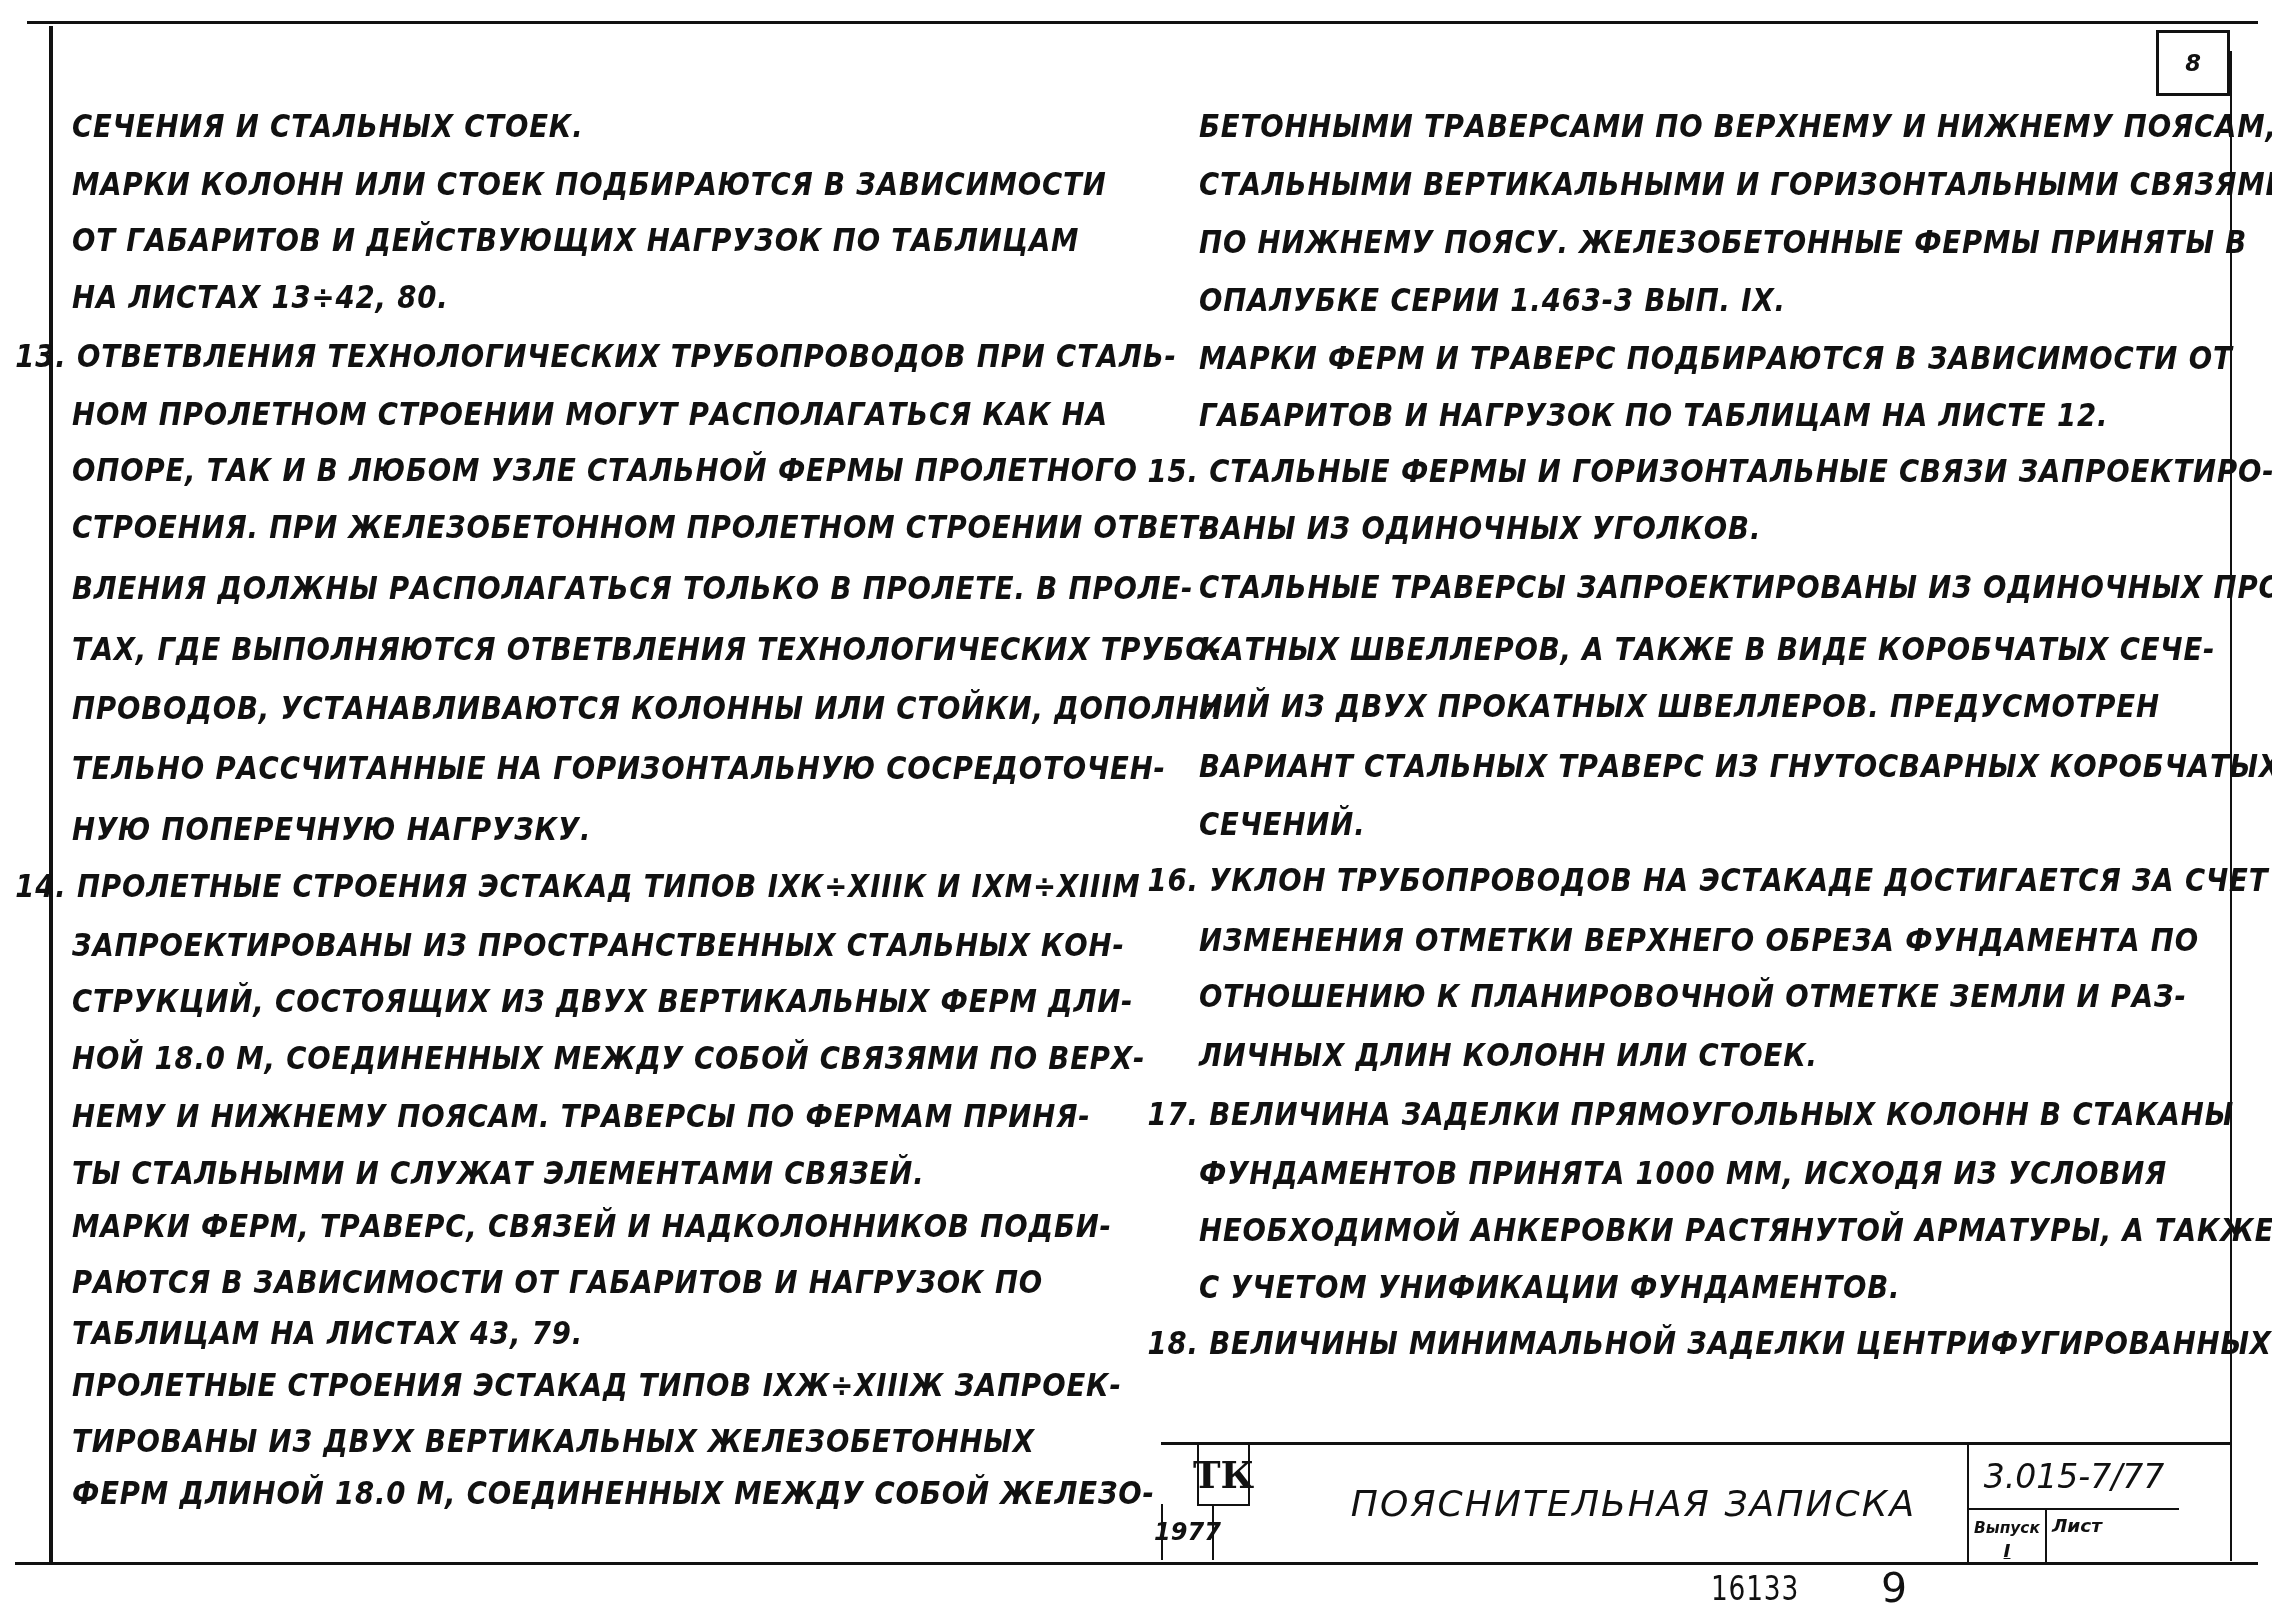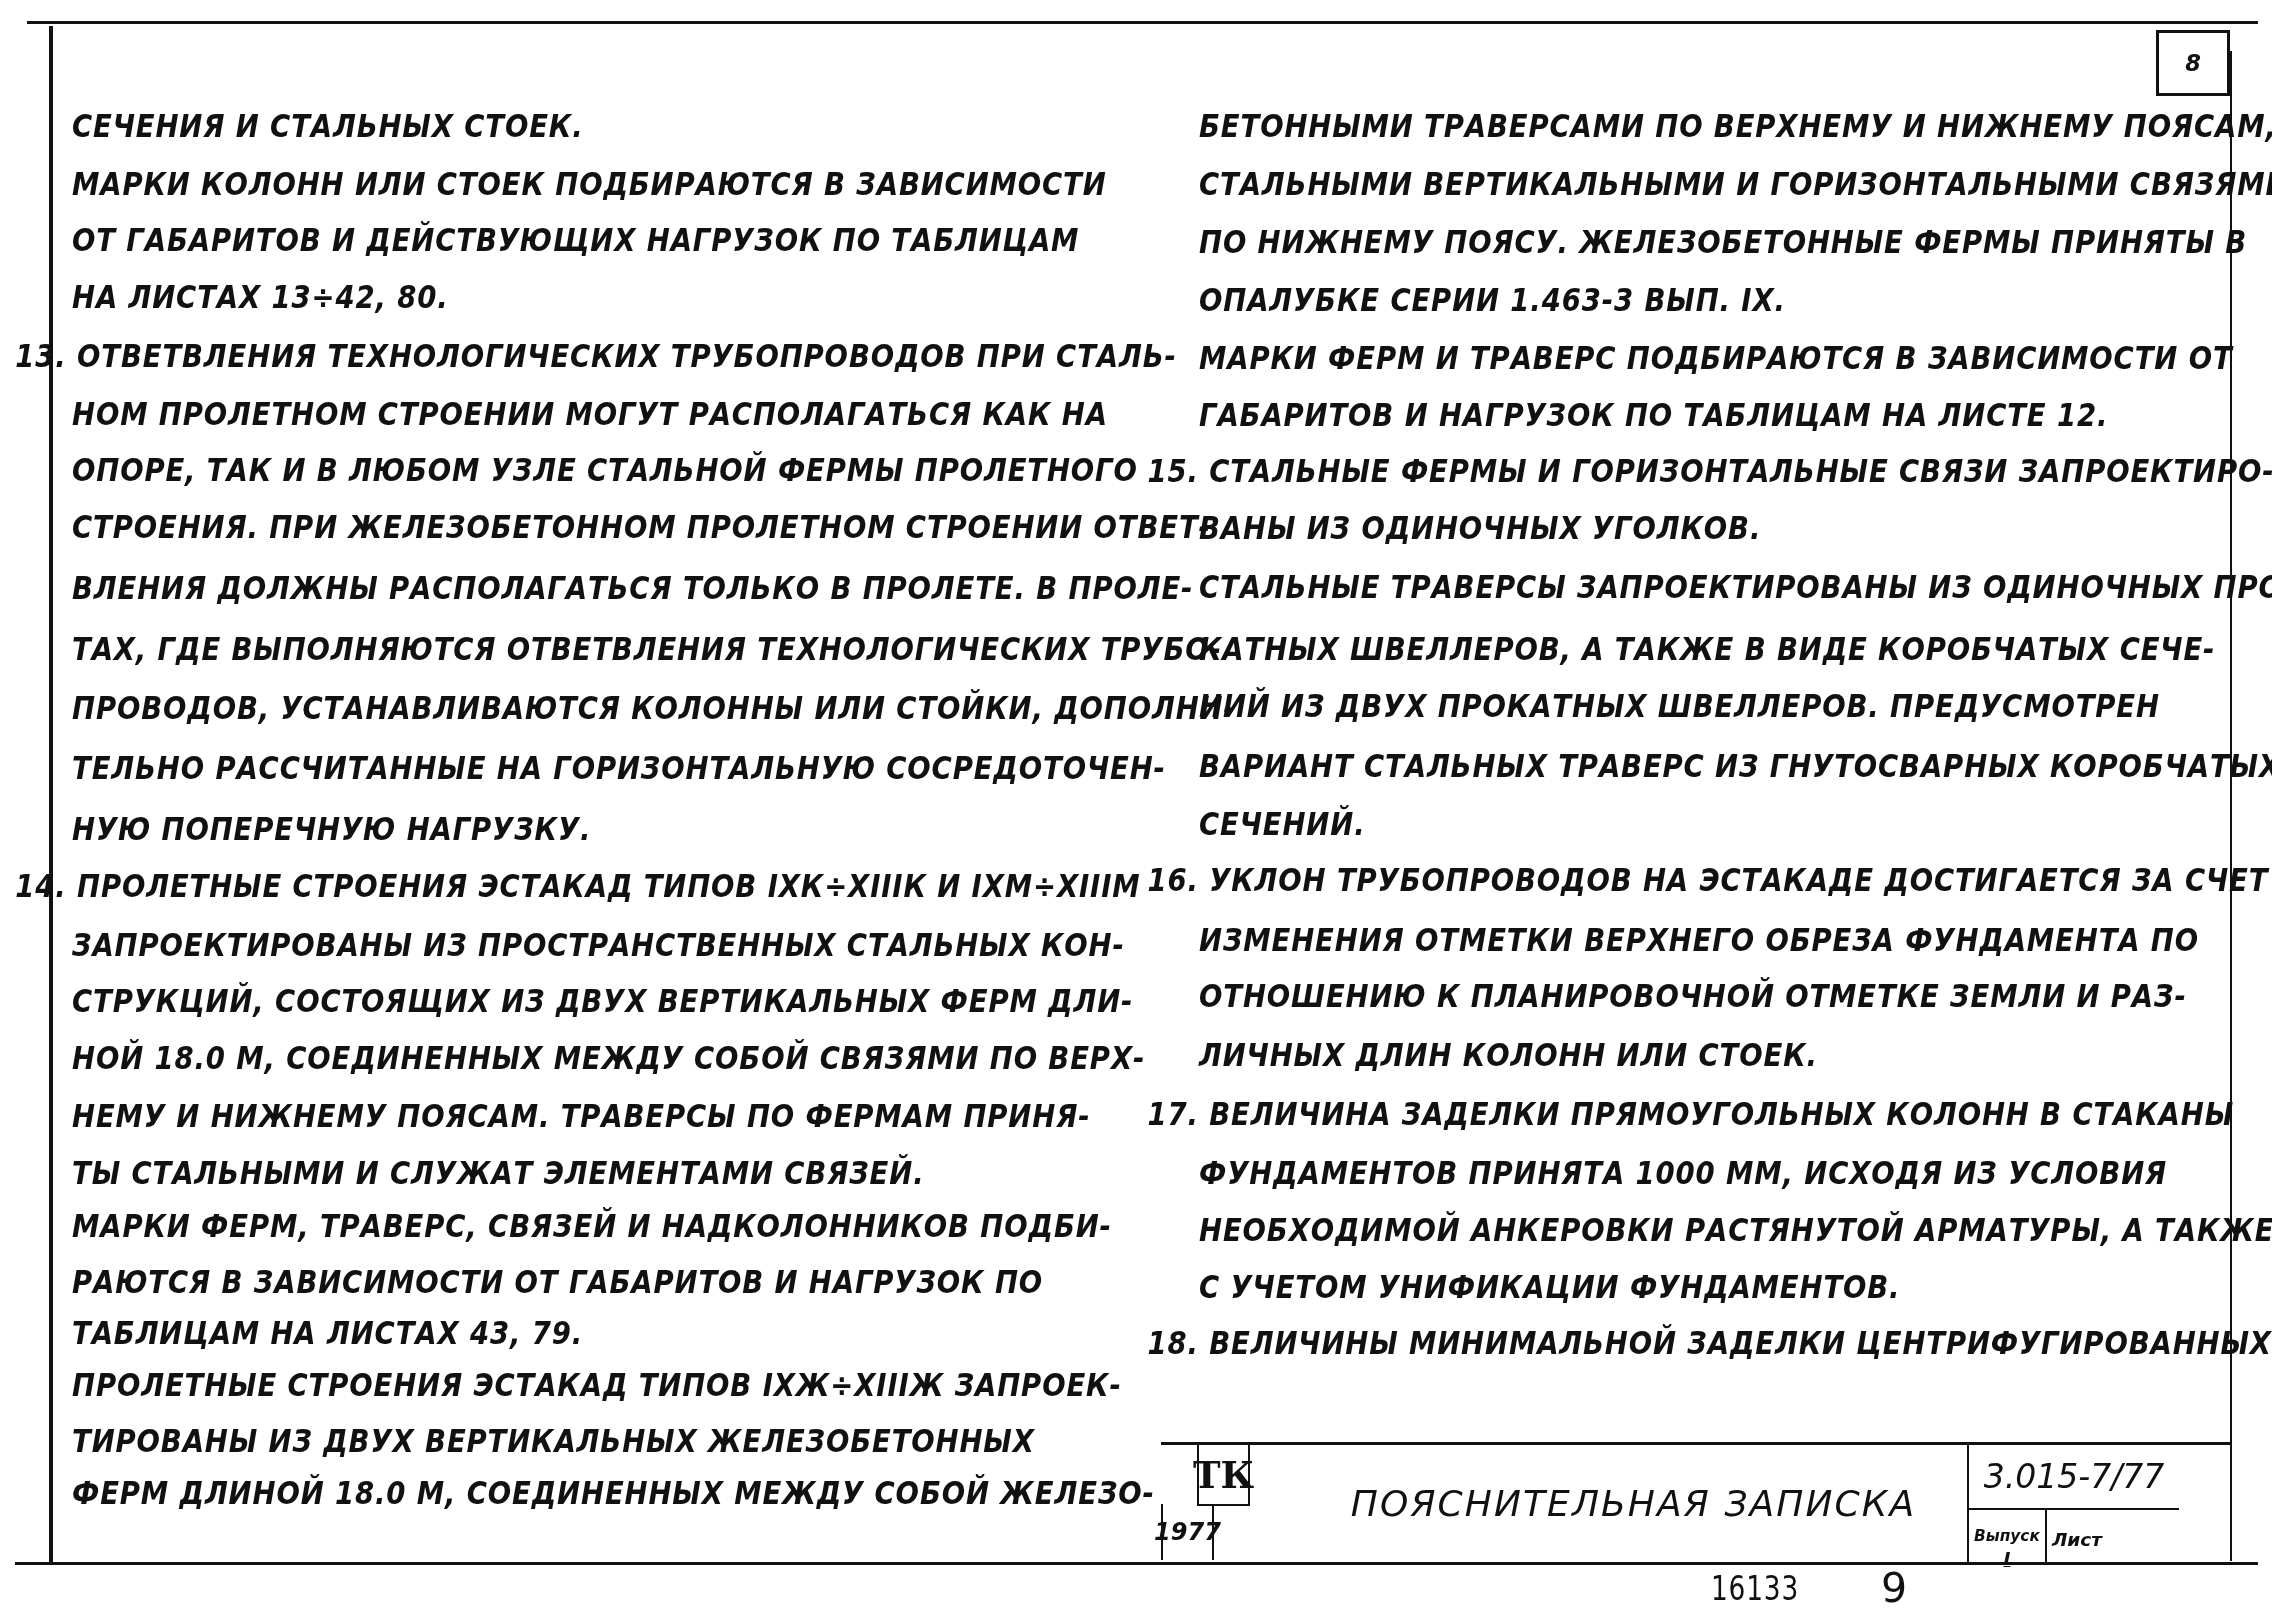--- a/index.html
+++ b/index.html
@@ -39,24 +39,24 @@
     .tb-logo { left: 0; top: 0; width: 53px; height: 61px; border-left: 2.6px solid #111; border-right: 2.6px solid #111; border-bottom: 2.6px solid #111;
       font-family: "DejaVu Serif", serif; font-weight: bold; font-size: 37px; display: flex; align-items: center; justify-content: center; margin-left: 36px; }
     .tb-year { left: 0; top: 59px; width: 53px; height: 56px; border-left: 2.6px solid #111; border-right: 2.6px solid #111;
       font-style: italic; font-weight: bold; font-size: 24px; display: flex; align-items: center; justify-content: center; }
     .tb-title { left: 53px; top: 0; width: 753px; height: 117px;
       font-style: italic; font-size: 36px; letter-spacing: 2.1px; text-transform: uppercase;
       display: flex; align-items: center; justify-content: center; margin-left: 43px; }
     .tb-code { left: 806px; top: 0; width: 212px; height: 65px; border-left: 2.6px solid #111; border-bottom: 2.6px solid #111;
       font-style: italic; font-size: 33px; display: flex; align-items: center; justify-content: center; }
     .tb-issue-label { left: 806px; top: 65px; width: 80px; height: 52px; border-left: 2.6px solid #111; border-right: 2.6px solid #111;
-      font-style: italic; font-weight: bold; font-size: 15.4px; text-align: center; padding-top: 17px; }
+      font-style: italic; font-weight: bold; font-size: 15.4px; text-align: center; padding-top: 9px; }
     .tb-issue-value { display: block; font-size: 18.5px; margin-top: 3.1px; text-decoration: underline; }
     .tb-sheet-label { left: 886px; top: 65px; width: 60px; height: 48px;
-      font-style: italic; font-weight: bold; font-size: 18.5px; text-align: center; padding-top: 19px; }
+      font-style: italic; font-weight: bold; font-size: 18.5px; text-align: center; padding-top: 5px; }
 
     .archive-num {
       position: absolute; left: 1711px; top: 1569px;
       font-size: 33px; font-family: "DejaVu Sans", sans-serif; letter-spacing: 1px;
       transform: scaleX(0.8); transform-origin: left top;
     }
     .archive-page {
       position: absolute; left: 1881px; top: 1564px;
       font-size: 41px; font-family: "DejaVu Sans", sans-serif;
     }

